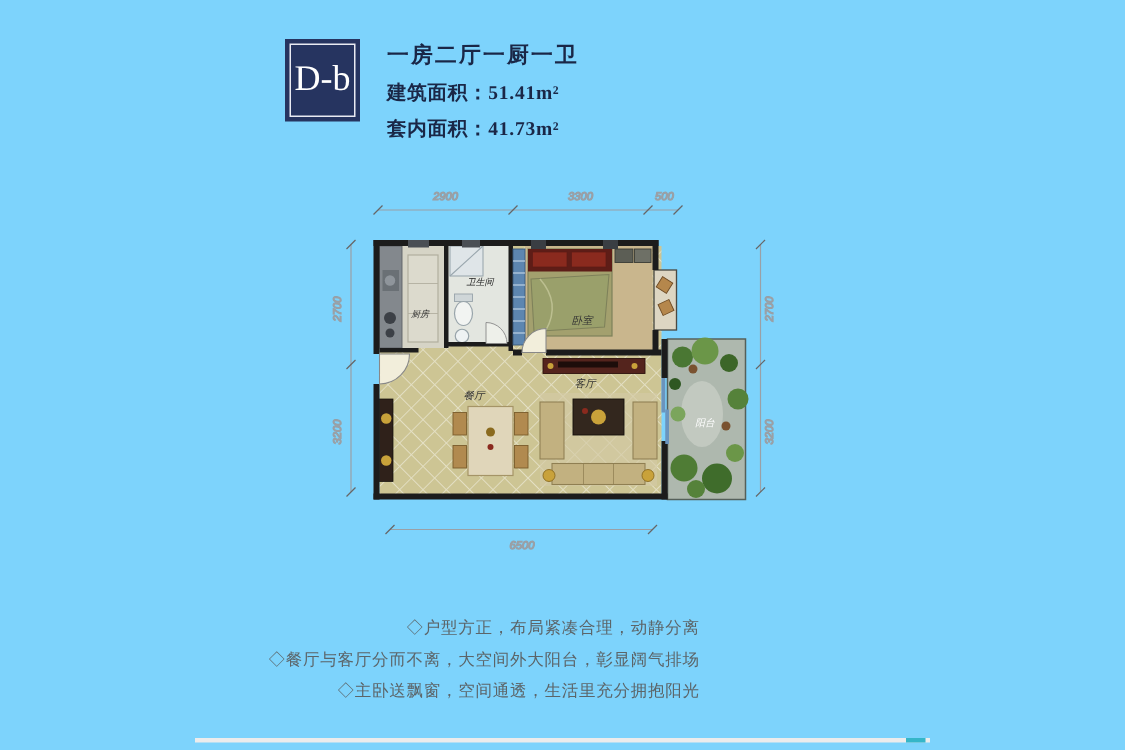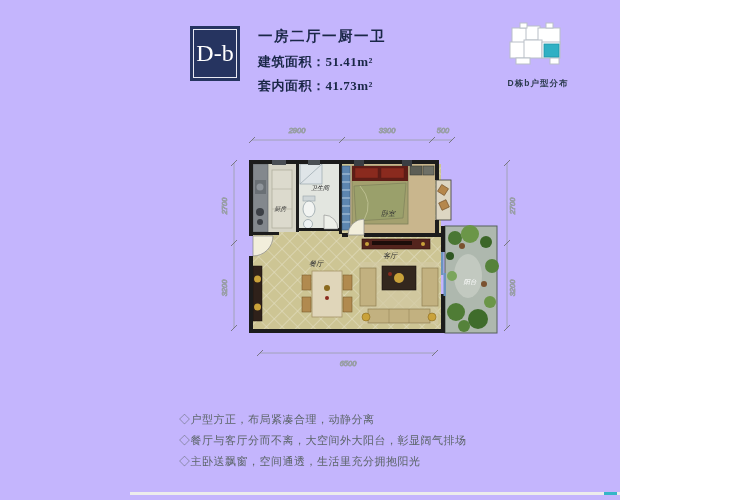--- a/index.html
+++ b/index.html
@@ -1,35 +1,35 @@
 <!DOCTYPE html>
 <html><head>
 <meta charset="utf-8">
 <style>
   * { margin:0; padding:0; box-sizing:border-box; }
   body { background:#fff; font-family:"Liberation Sans", sans-serif; }
-  .page { position:relative; width:620px; height:500px; background:#c4b5fd; overflow:hidden; }
+  .page { position:relative; width:750px; height:500px; background:#7dd3fc; overflow:hidden; }
 
   
   .unit-badge { position:absolute; left:190px; top:26px; width:50px; height:55px; background:#263460; }
   .badge-frame { position:absolute; inset:3px; border:1px solid #e9eaf2; display:flex; align-items:center; justify-content:center; }
   .badge-frame span { font-family:"Liberation Serif", serif; font-size:24px; color:#ffffff; }
   .hdr-text { position:absolute; left:258px; top:27px; color:#1a2747; }
   .layout-type { font-family:"Liberation Serif", serif; font-weight:bold; font-size:14.5px; letter-spacing:1.5px; margin-bottom:7px; }
   .area-line { font-family:"Liberation Serif", serif; font-weight:bold; font-size:13px; letter-spacing:0.5px; margin-bottom:6px; }
 
   .locator { position:absolute; left:494px; top:18px; width:88px; text-align:center; }
   .locator-caption { margin-top:2px; font-size:8.5px; font-weight:bold; color:#2c3b4e; letter-spacing:1px; }
 
   
   .plan-wrap { position:absolute; left:212px; top:116px; width:310px; height:260px;font-style:italic; }
   svg text { font-family:"Liberation Sans", sans-serif; }
 
   
-  .features { position:absolute; left:179px; top:409px; list-style:none; }
+  .features { position:absolute; left:179px; top:409px; list-style:none;text-align:right; }
   .features li { font-size:11px; line-height:21px; color:#5c6569; letter-spacing:0.5px; }
 
   
   .bottom-bar { position:absolute; left:130px; top:492px; width:490px; height:3px; background:#ececec; }
   .bottom-thumb { position:absolute; right:3px; top:0; width:13px; height:3px; background:#35b6c8; }
 </style>
 </head>
 <body>
 
 <div class="page">
@@ -39,38 +39,20 @@
       <span>D-b</span>
     </div>
   </div>
 
   <div class="hdr-text">
     <div class="layout-type">一房二厅一厨一卫</div>
     <div class="area-line">建筑面积：51.41m²</div>
     <div class="area-line">套内面积：41.73m²</div>
   </div>
 
-  <div class="locator">
-    <svg width="88" height="54" viewBox="0 0 88 54">
-      <g stroke="#b9c0c7" stroke-width="1" fill="#ffffff">
-        <rect x="18" y="10" width="18" height="16"></rect>
-        <rect x="32" y="8" width="14" height="14"></rect>
-        <rect x="44" y="10" width="22" height="16"></rect>
-        <rect x="16" y="24" width="16" height="16"></rect>
-        <rect x="30" y="22" width="18" height="18"></rect>
-        <rect x="48" y="24" width="18" height="16"></rect>
-        <rect x="26" y="5" width="7" height="5"></rect>
-        <rect x="52" y="5" width="7" height="5"></rect>
-        <rect x="22" y="40" width="14" height="6"></rect>
-        <rect x="56" y="40" width="9" height="6"></rect>
-      </g>
-      <rect x="50" y="26" width="15" height="13" fill="#2fb0c4" stroke="#1d96a8" stroke-width="0.8"></rect>
-    </svg>
-    <div class="locator-caption">D栋b户型分布</div>
-  </div>
 
   <div class="plan-wrap">
   <svg width="310" height="260" viewBox="0 0 310 260">
     <defs>
       <pattern id="diamond" width="11" height="11" patternTransform="rotate(45)" patternUnits="userSpaceOnUse">
         <path d="M0 0H11M0 0V11" stroke="rgba(255,255,255,0.45)" stroke-width="1.2"></path>
       </pattern>
     </defs>
 
     <g stroke="#9aa0a6" stroke-width="0.8">

